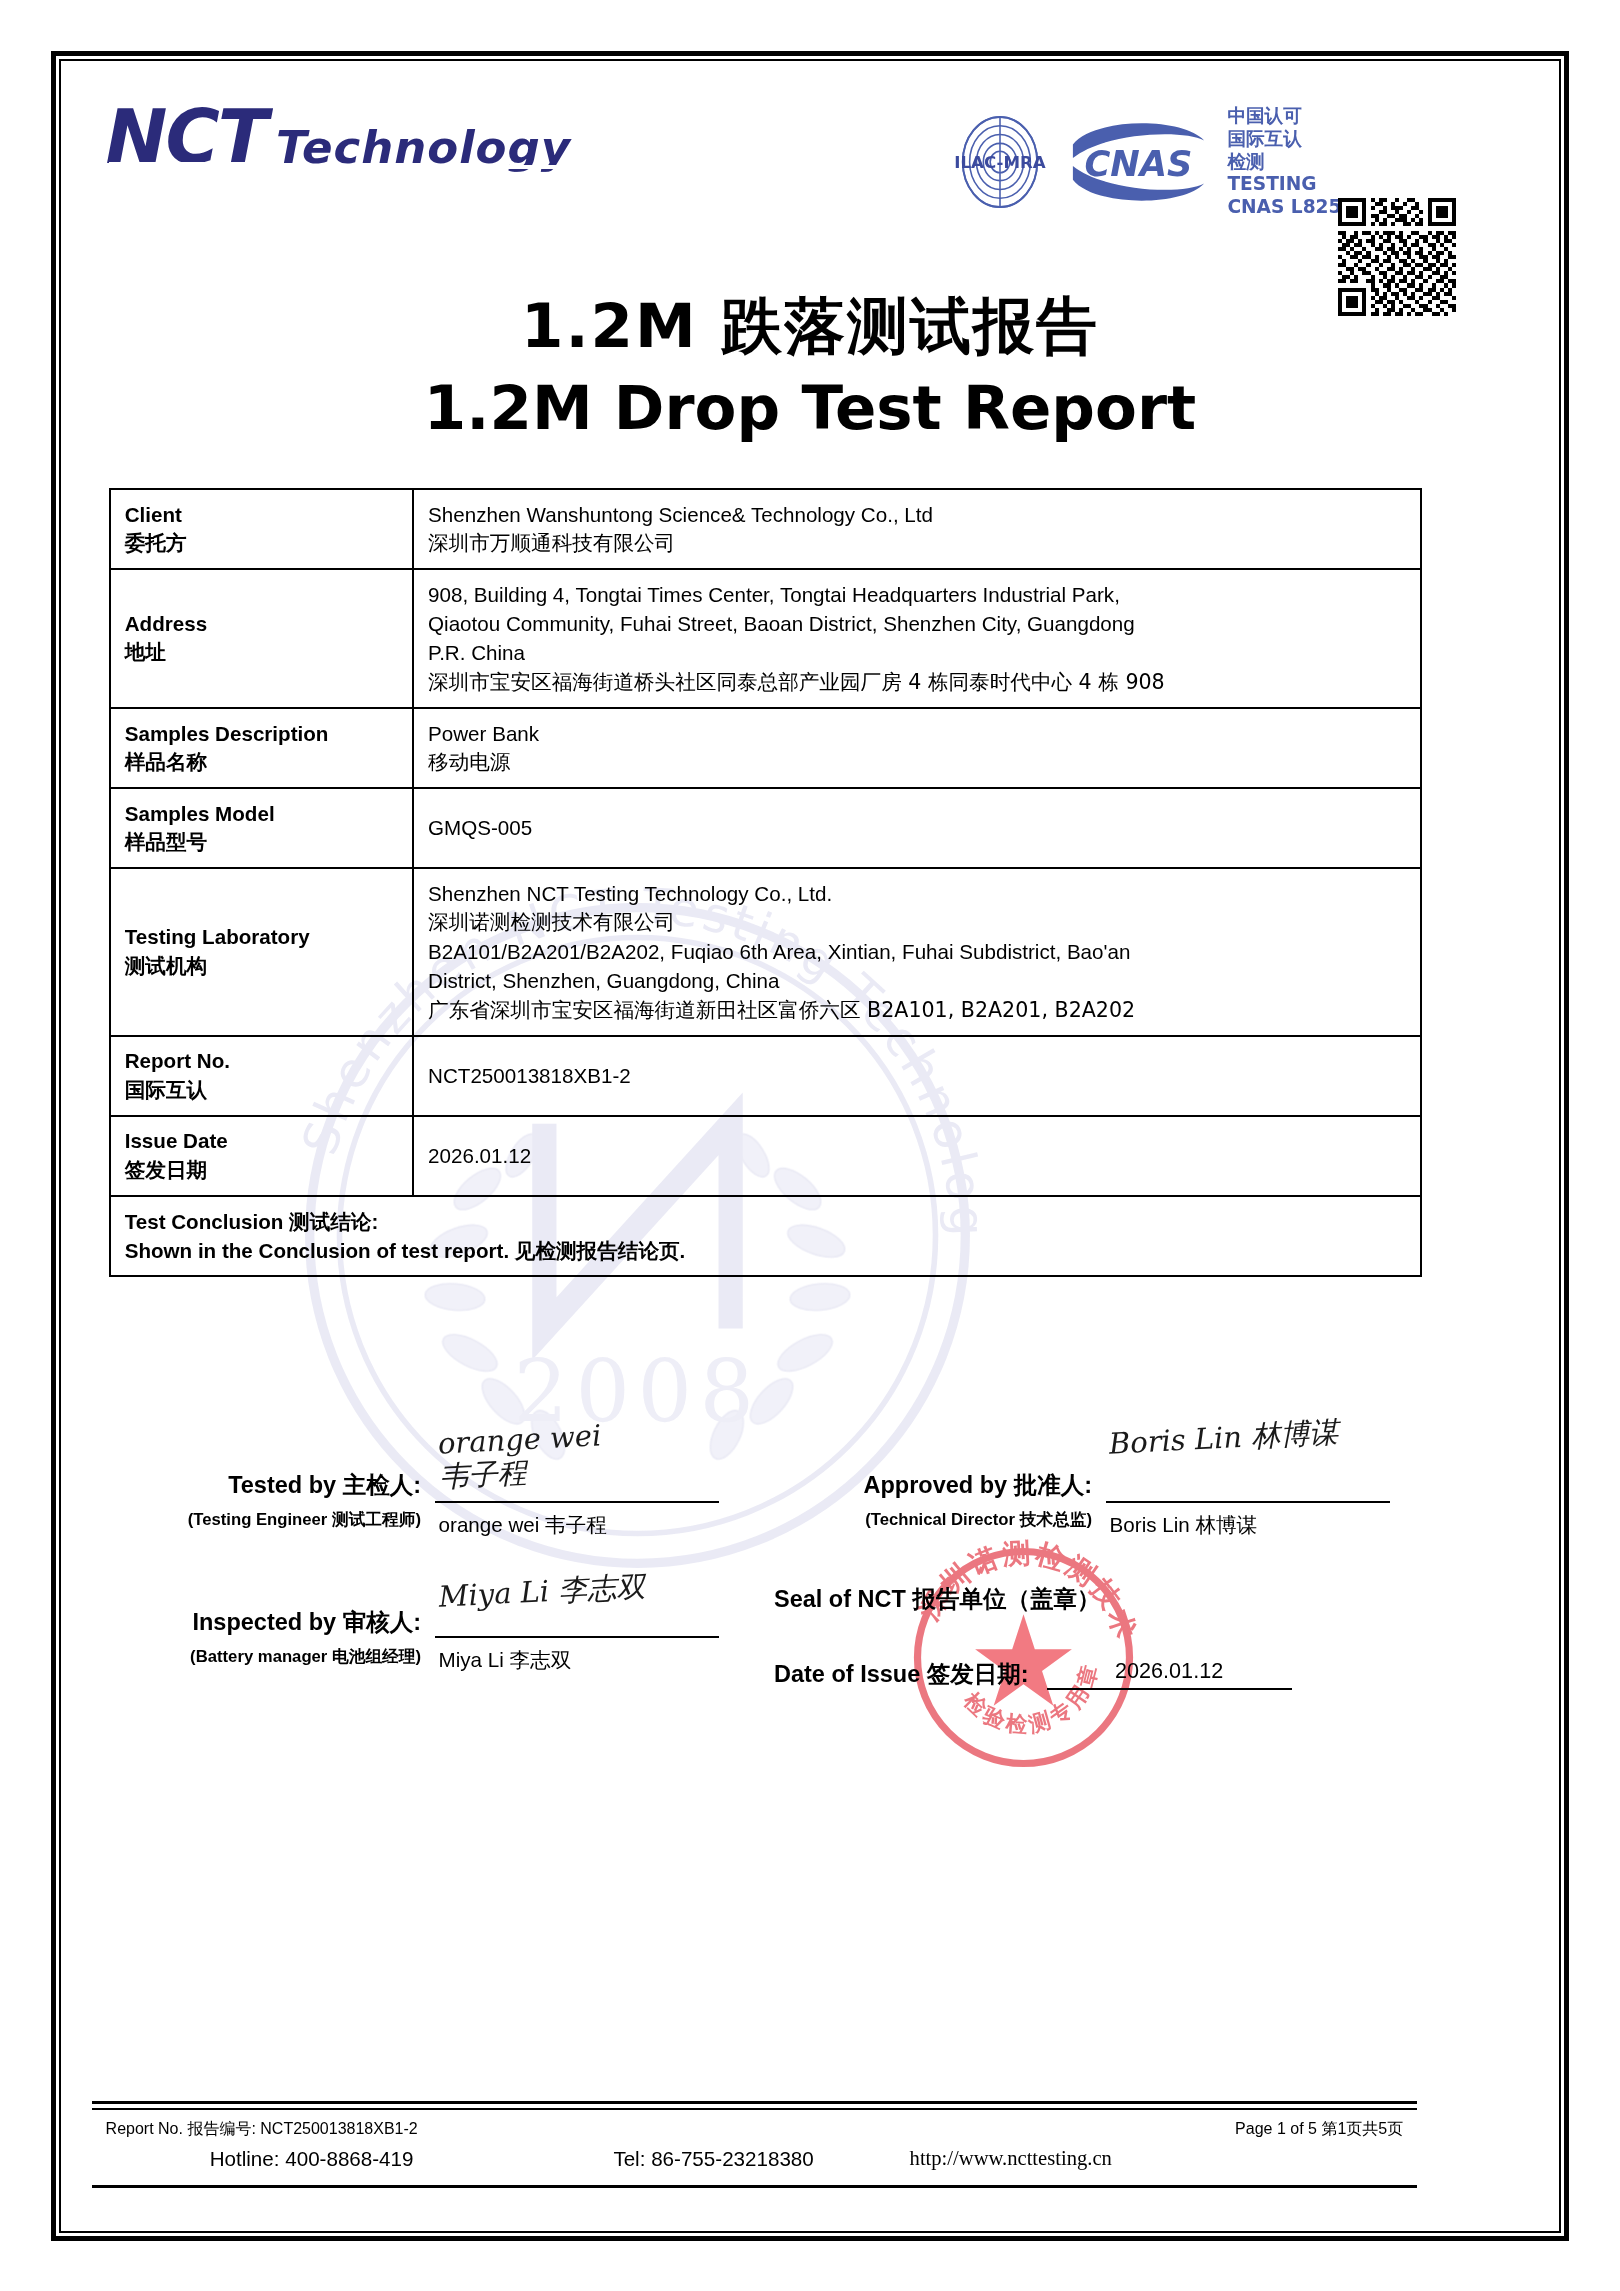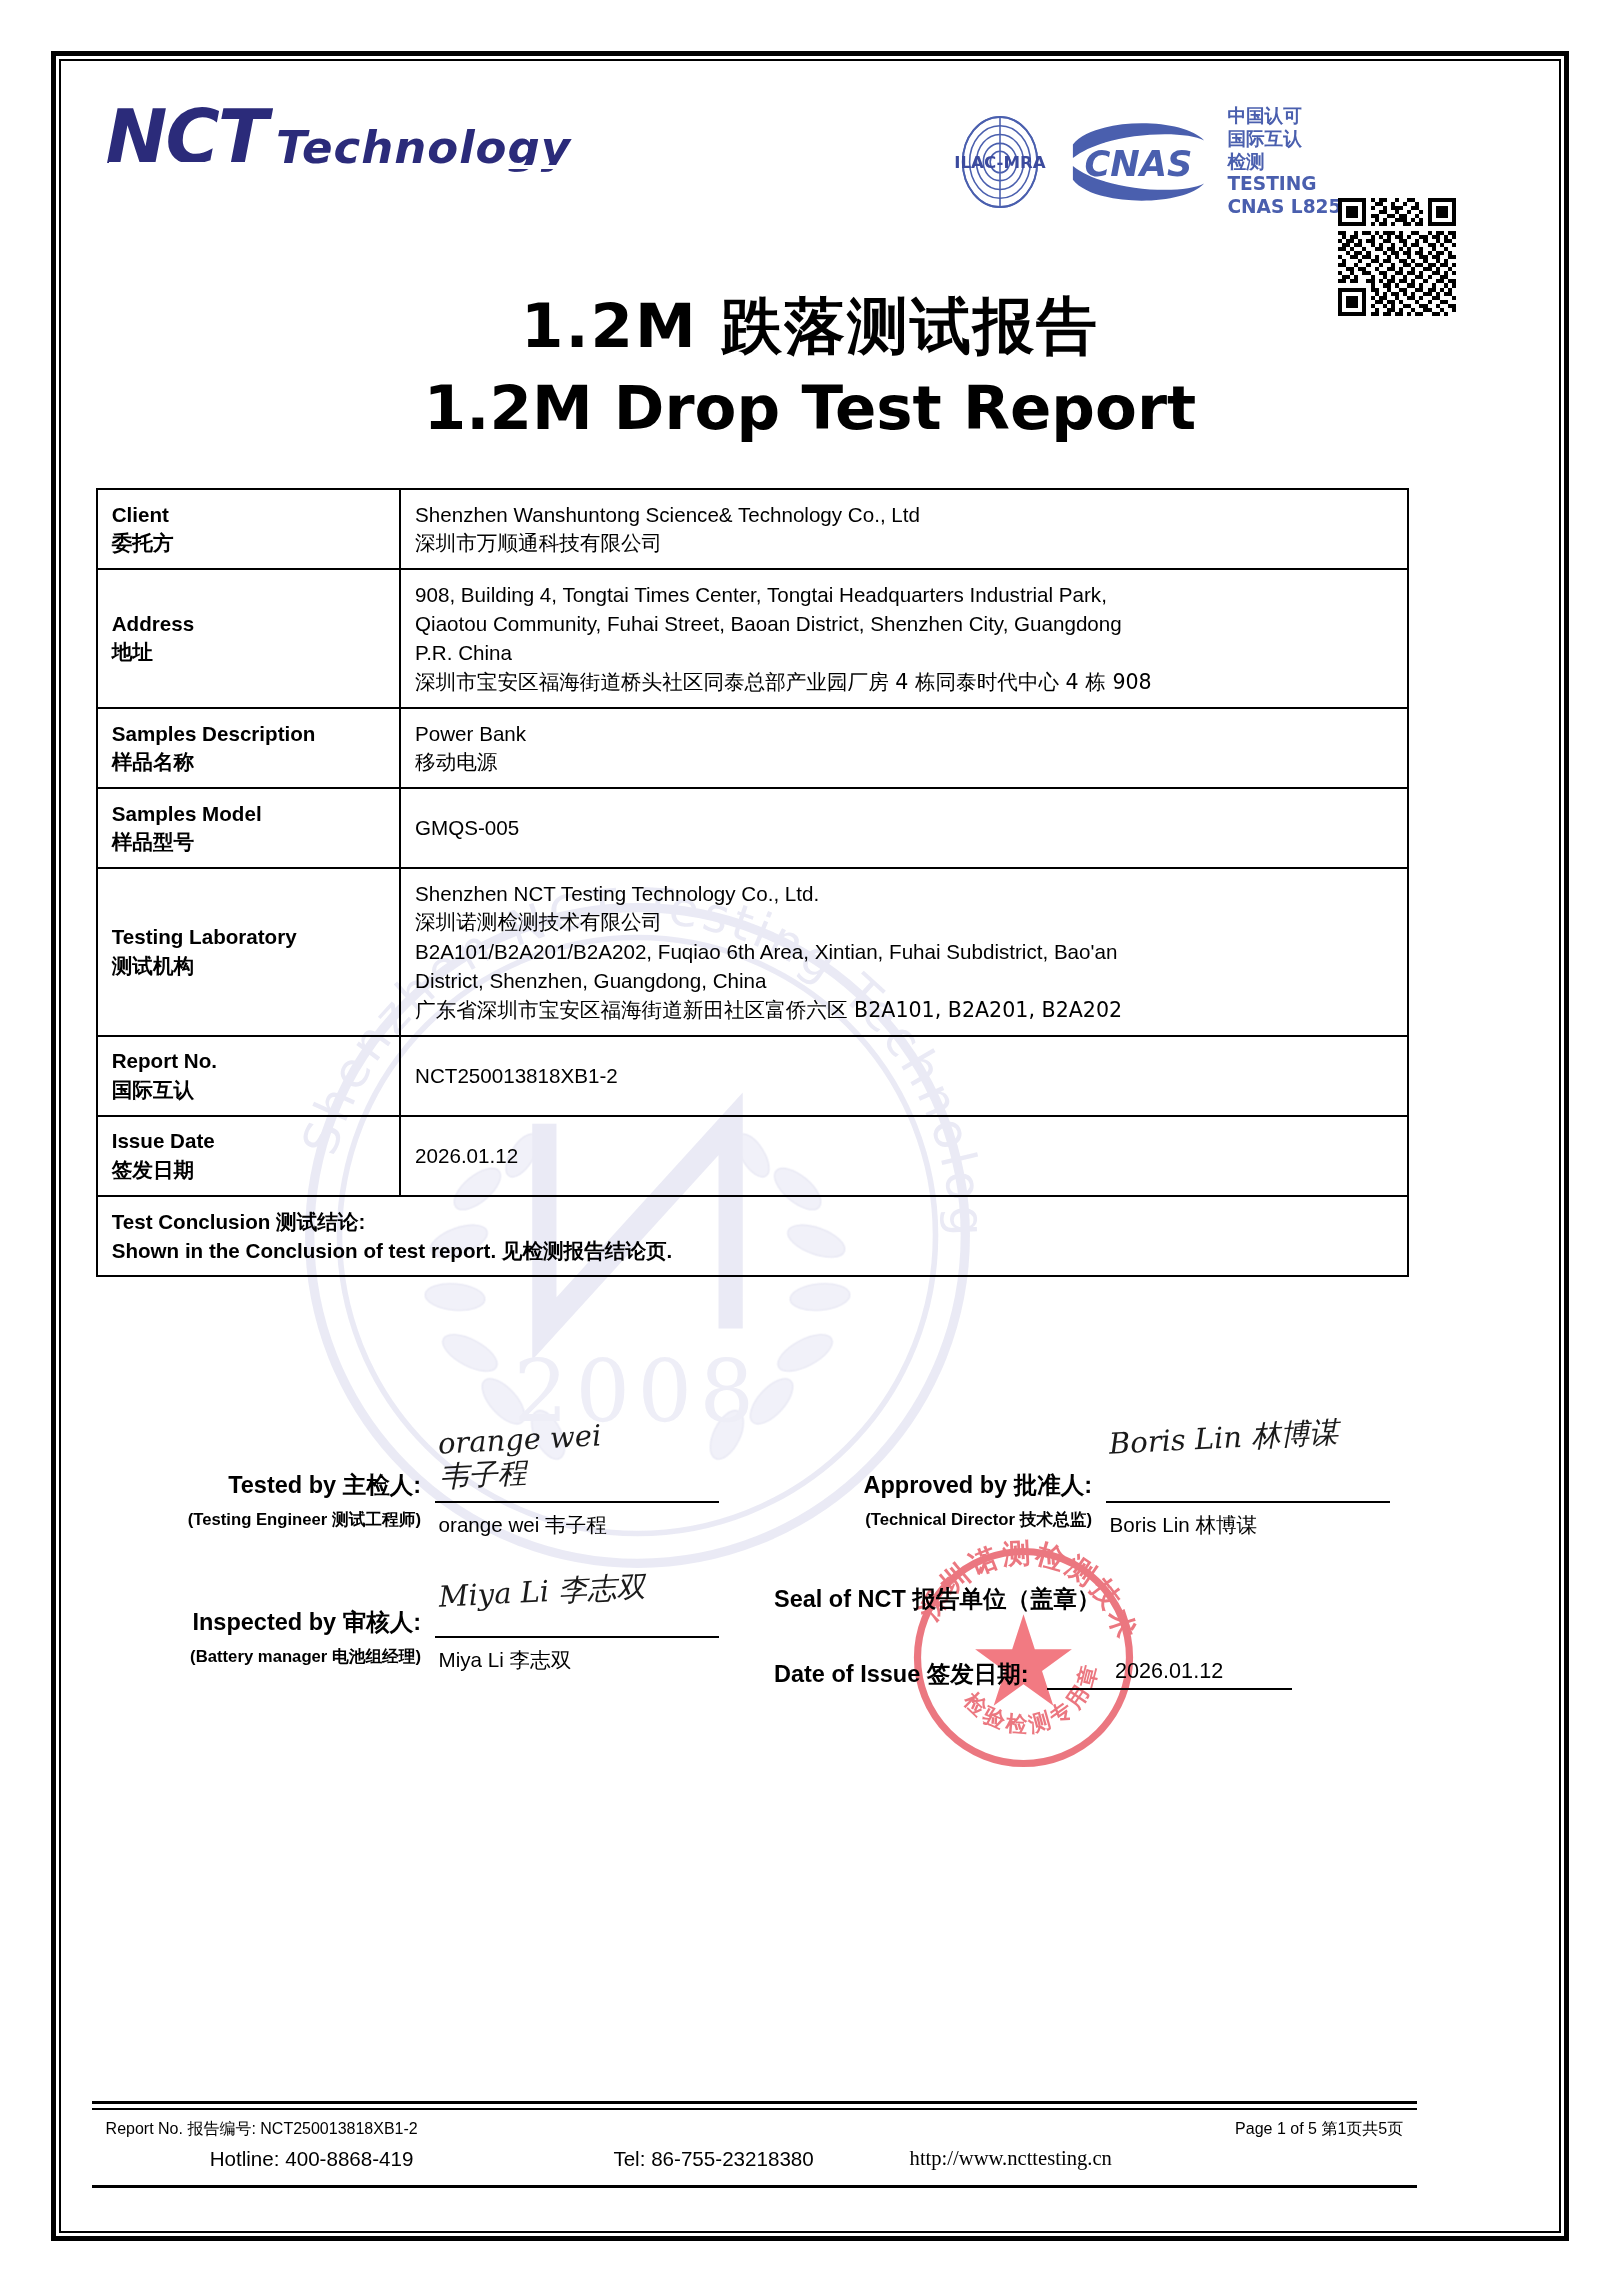--- a/index.html
+++ b/index.html
@@ -154,21 +154,21 @@
     line-height: 1.3;
     color: #000;
     margin-top: 3.9px;
     text-align: center;
   }
 
   
   table.info {
     margin-top: 41px;
     width: 1313px;
-    margin-left: 8px;
+    margin-left: 21px;
     border-collapse: collapse;
     table-layout: fixed;
   }
   table.info td {
     border: 2px solid #000;
     padding: 9.8px 13.7px;
     vertical-align: middle;
     font-size: 20.6px;
     line-height: 1.42;
   }

